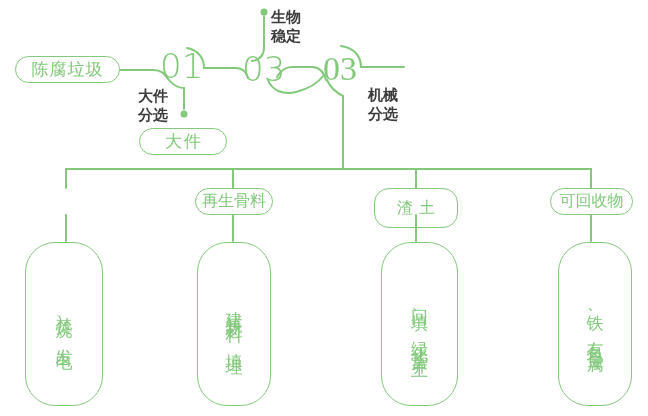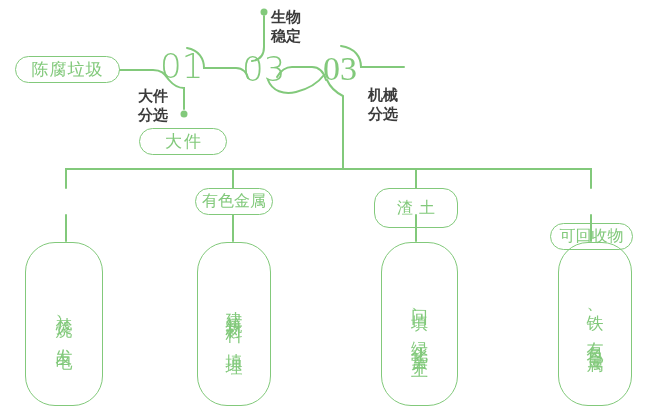--- a/index.html
+++ b/index.html
@@ -73,23 +73,23 @@
 
   <div class="side-label" style="left:138px;top:87px;">大件
 分选</div>
   <div class="side-label" style="left:271px;top:8px;">生物
 稳定</div>
   <div class="side-label" style="left:368px;top:86px;">机械
 分选</div>
 
   <div class="pill bulky" style="left:139px;top:128px;width:88px;height:27px;">大件</div>
 
-  <div class="pill" style="left:195px;top:188px;width:78px;height:27px;">有色金属</div>
+  <div class="pill" style="left:195px;top:188px;width:78px;height:27px;">再生骨料</div>
   <div class="pill spaced" style="left:374px;top:188px;width:84px;height:40px;">渣土</div>
-  <div class="pill" style="left:550px;top:188px;width:83px;height:27px;margin-top:35px;">可回收物</div>
+  <div class="pill" style="left:550px;top:188px;width:83px;height:27px;">可回收物</div>
 
   <div class="out-box" style="left:25px;top:242px;width:78px;height:164px;">
     <span class="vtext">焚烧、发电</span>
   </div>
   <div class="out-box" style="left:197px;top:242px;width:74px;height:164px;">
     <span class="vtext">建筑材料、填埋</span>
   </div>
   <div class="out-box" style="left:381px;top:242px;width:77px;height:164px;">
     <span class="vtext">回填、绿化营养土</span>
   </div>

